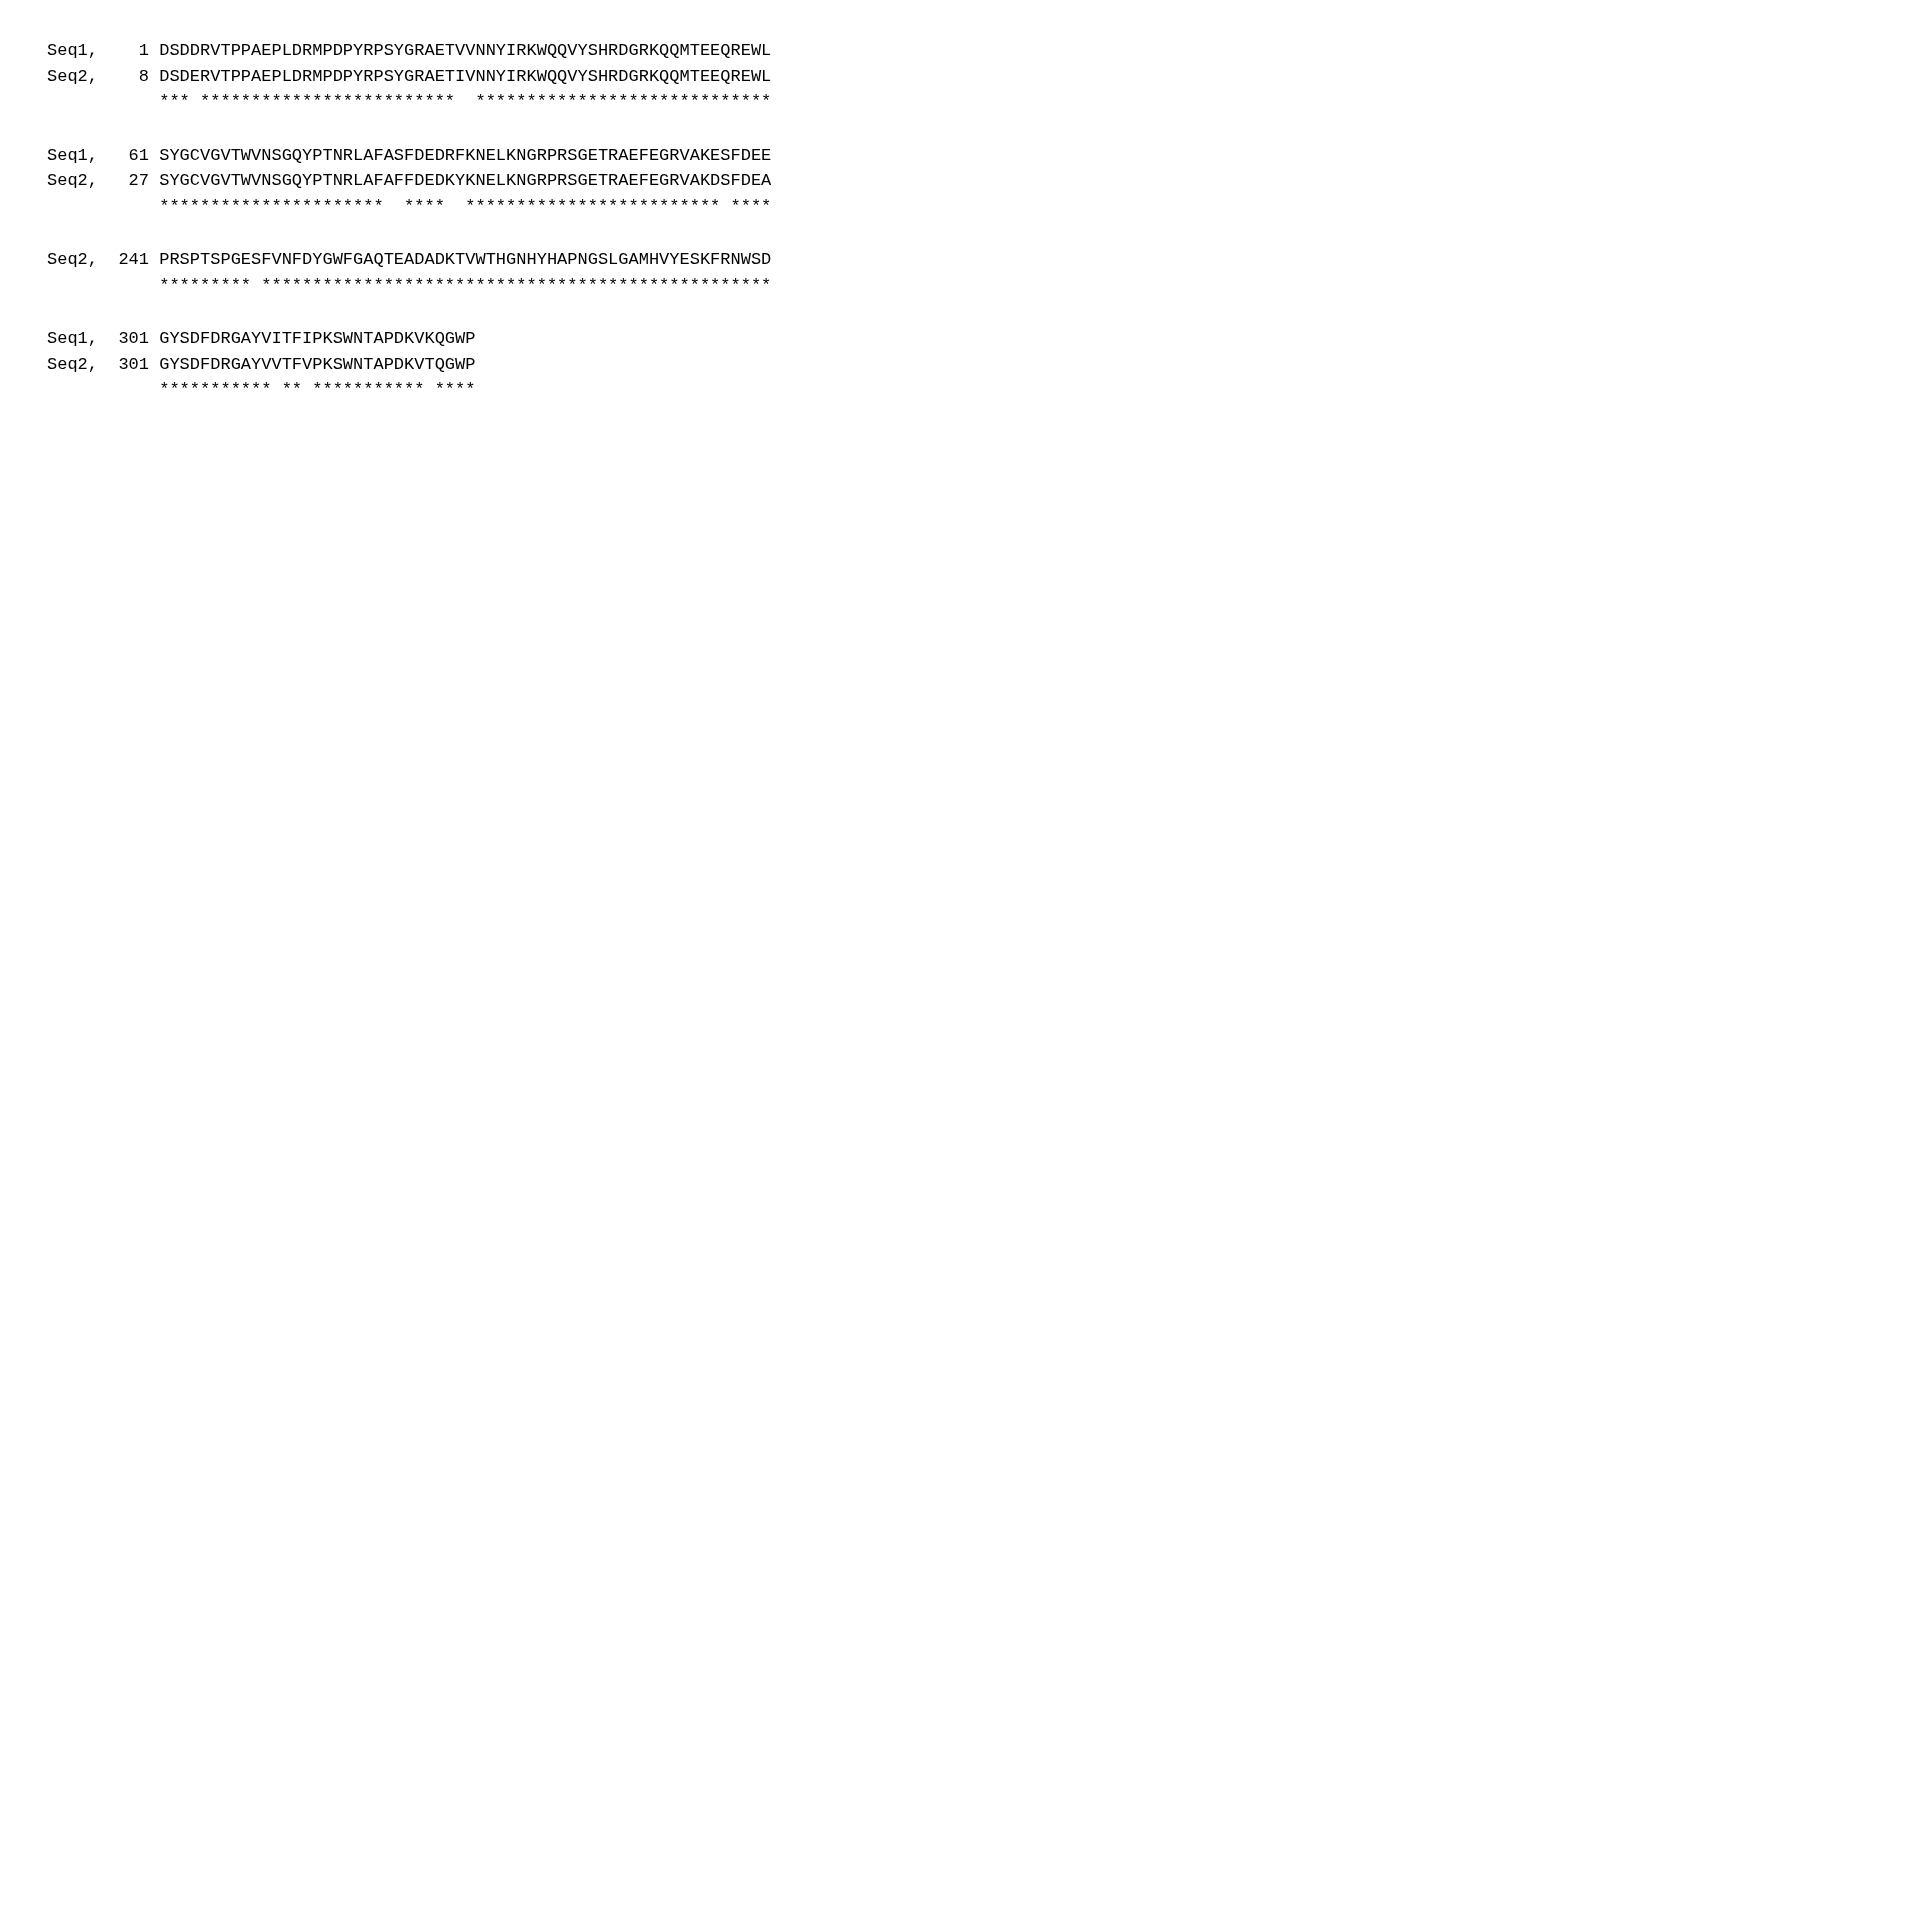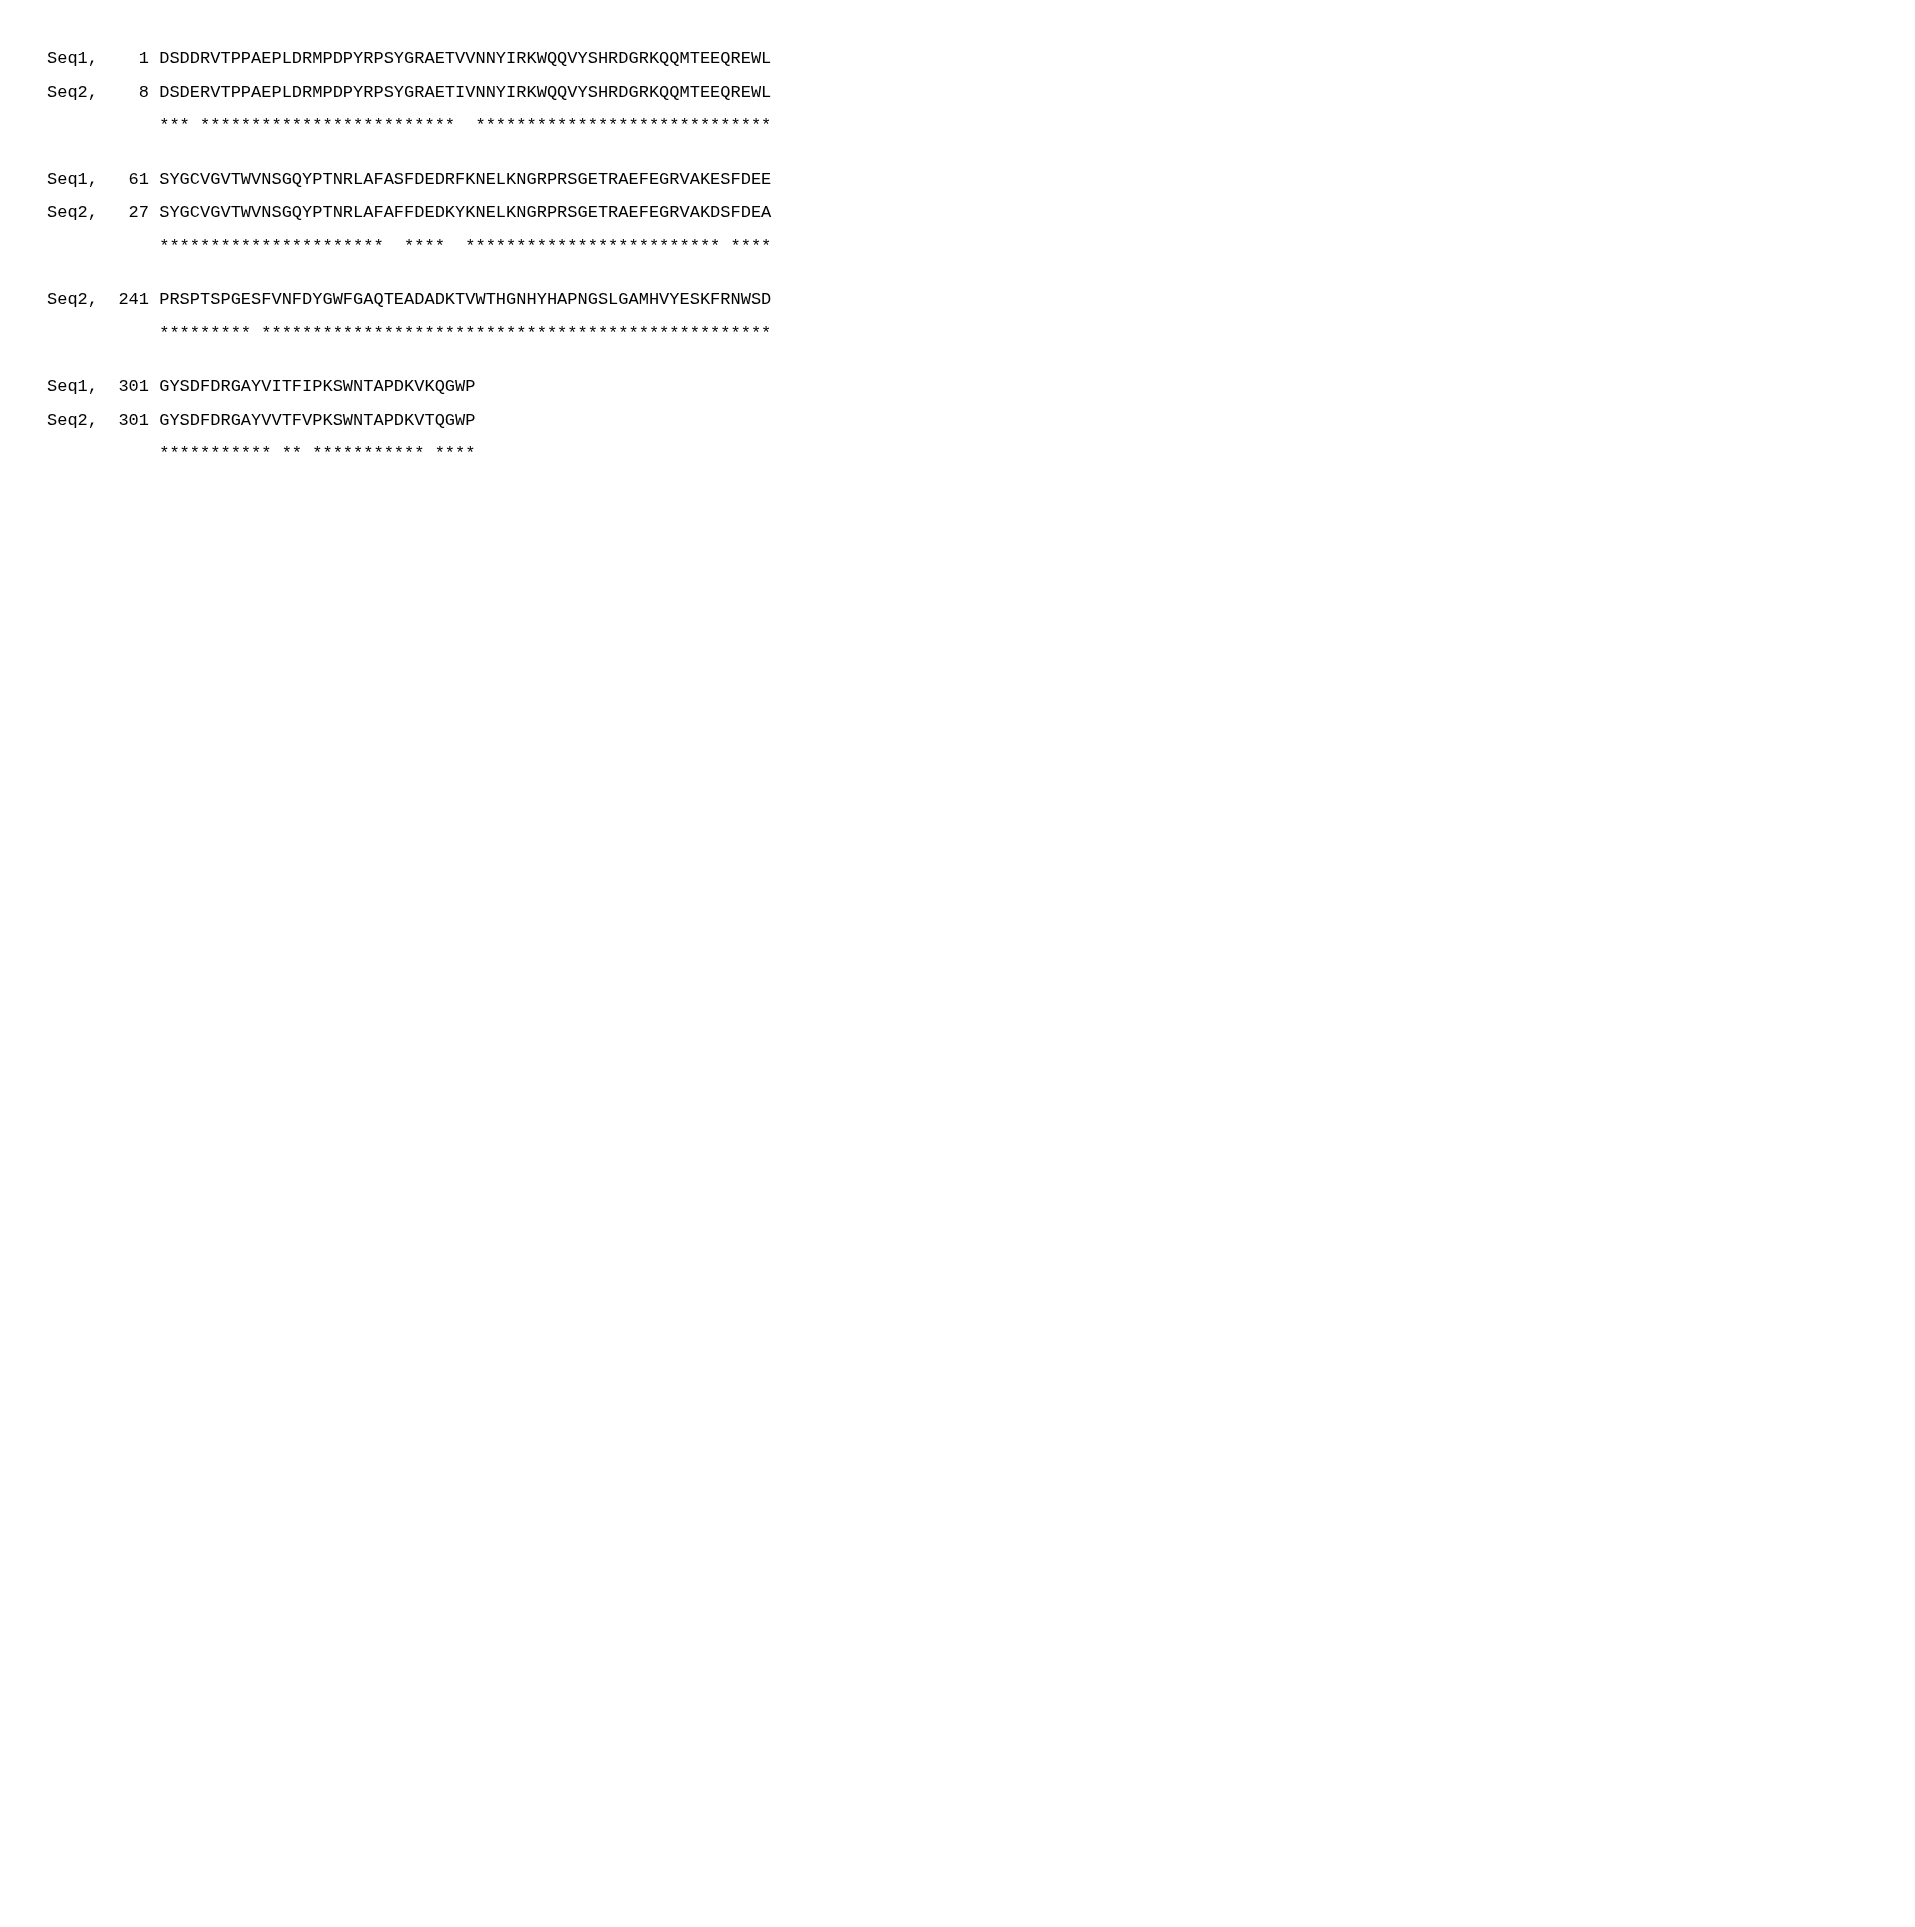--- a/index.html
+++ b/index.html
@@ -33,21 +33,20 @@
       margin-bottom: 38px;
     }
 
     .alignment-block {
       margin-bottom: 28px;
     }
 
     .alignment-line {
       white-space: pre;
       display: block;
-      margin-top: 8px;
     }
   </style>
 </head>
 <body>
 
 <div class="content">
 
 
 
   <div id="alignment-container">

